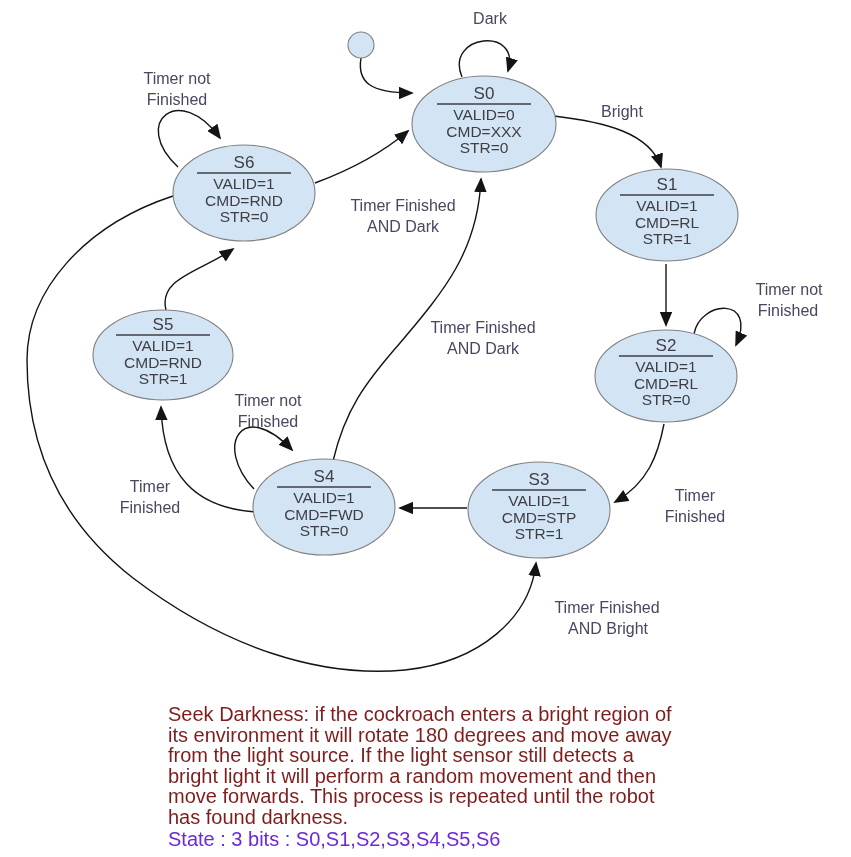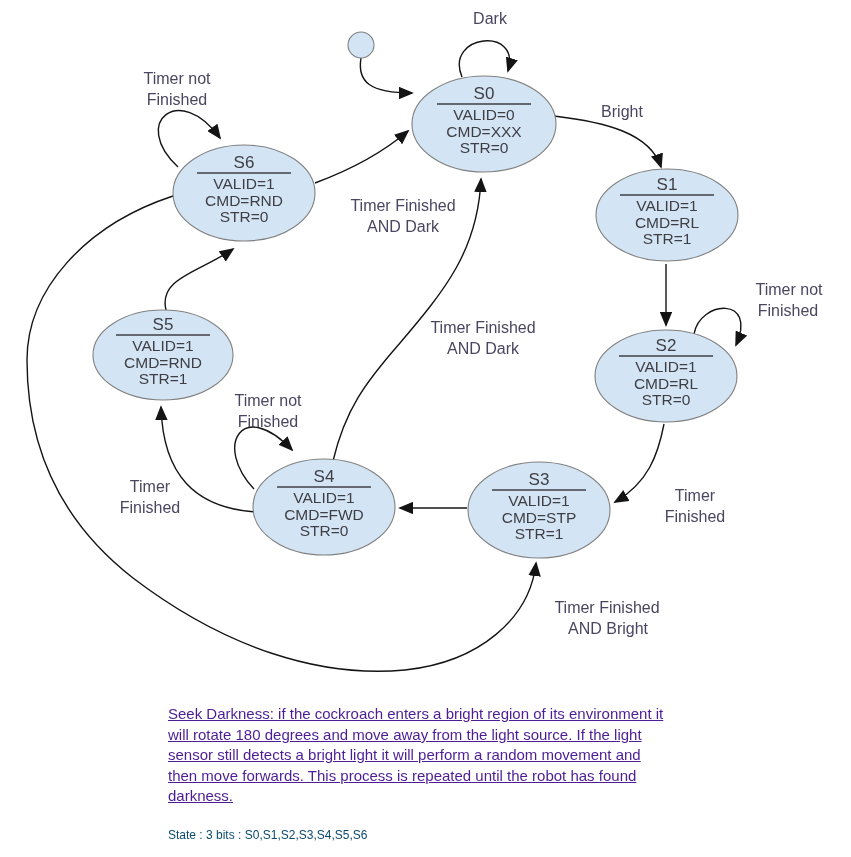--- a/index.html
+++ b/index.html
@@ -6,23 +6,23 @@
   body{width:851px;height:857px;position:relative;font-family:"Liberation Sans",sans-serif;}
   #stage{position:absolute;left:0;top:0;width:851px;height:857px;}
   svg text{font-family:"Liberation Sans",sans-serif;fill:#3f3e45;}
   .state-name{font-size:17px;}
   .state-line{font-size:15.5px;}
   .edge-label{font-size:16px;fill:#4b4660;}
   .edge{fill:none;stroke:#141414;stroke-width:1.4;}
   .node{fill:#d3e5f4;stroke:#808080;stroke-width:1.1;}
   .underline{stroke:#3f3e45;stroke-width:1.4;}
   #caption{position:absolute;left:168px;top:704px;width:505px;
-           font-size:15px;line-height:20.5px;color:#4c1d95;text-decoration:underline;}
+           font-size:20px;line-height:20.5px;color:#7f1d1d;}
   #statebits{position:absolute;left:168px;top:828px;width:505px;
-             font-size:12px;color:#0c4a6e;}
+             font-size:20px;color:#6d28d9;}
 </style>
 </head>
 <body>
 
 <svg id="stage" viewBox="0 0 851 857" xmlns="http://www.w3.org/2000/svg">
   <defs>
     <marker id="arrow" viewBox="0 0 12 10" refX="10.5" refY="5" markerWidth="15" markerHeight="12.5" orient="auto" markerUnits="userSpaceOnUse">
       <path d="M0 0 L12 5 L0 10 Z" fill="#141414"></path>
     </marker>
   </defs>

